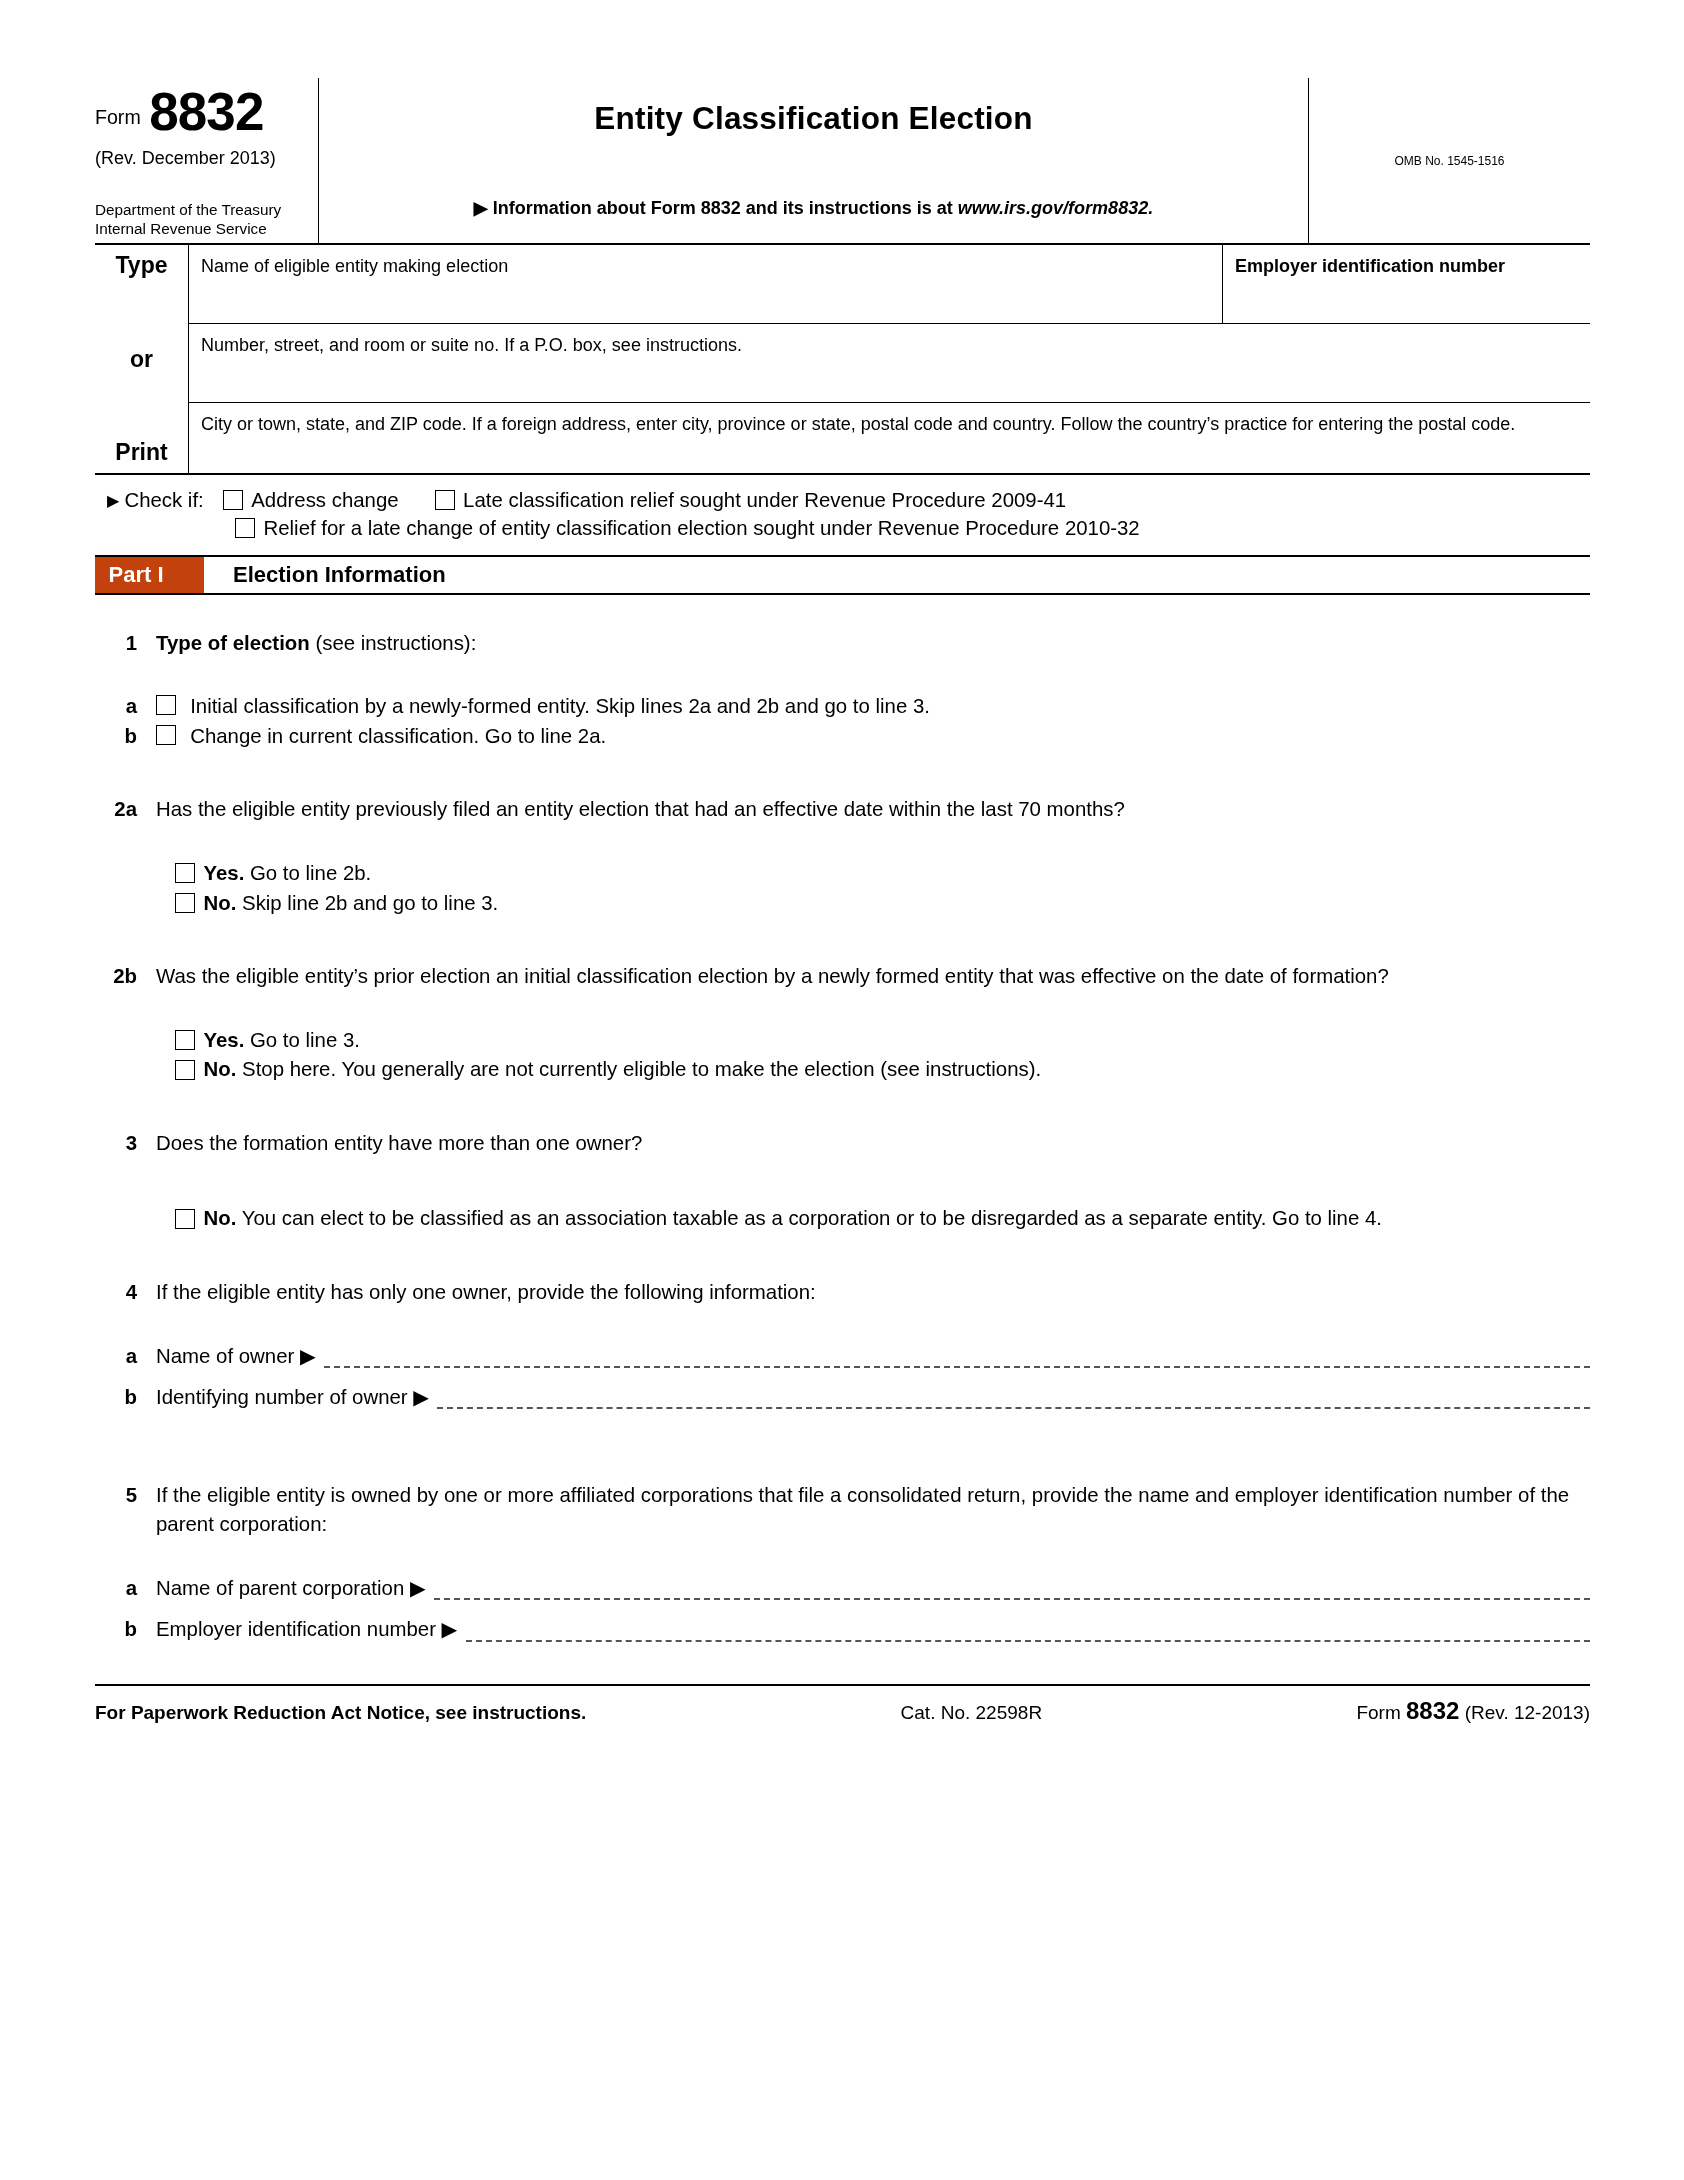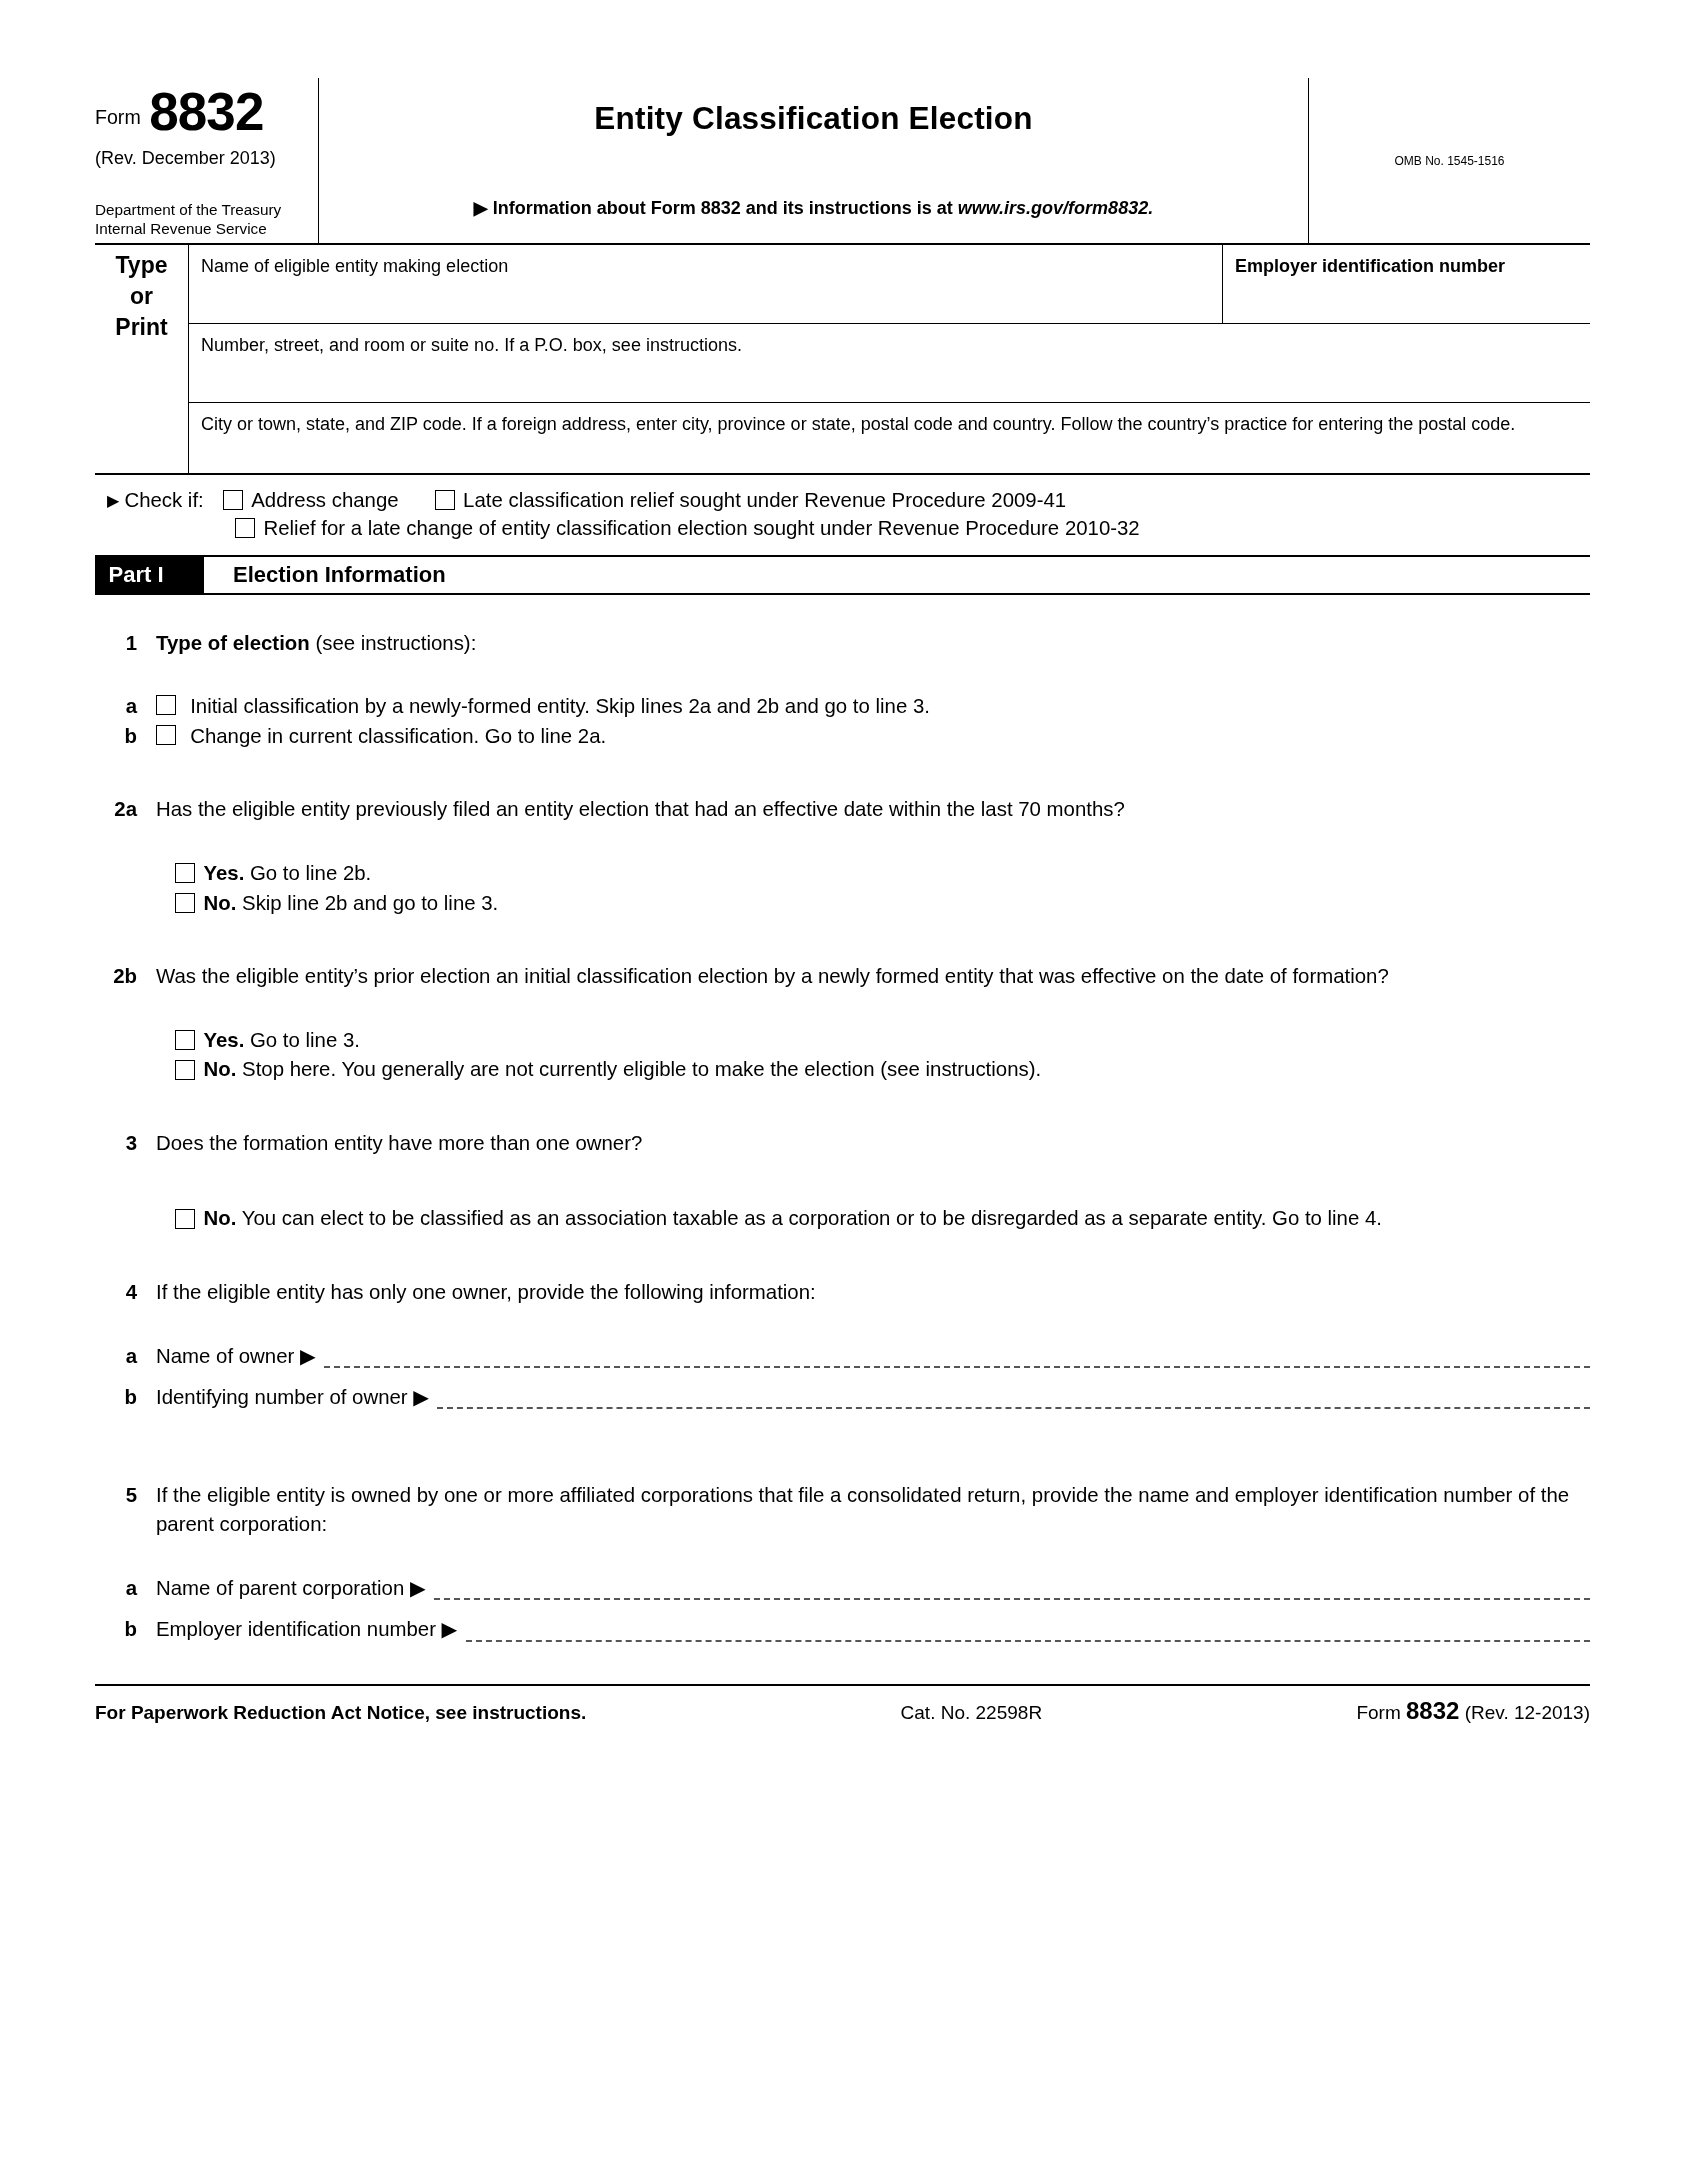--- a/index.html
+++ b/index.html
@@ -97,21 +97,21 @@
   .addr {
     display: flex;
     border-bottom: 2.6px solid #000;
   }
   .addr-label {
     width: 94px;
     border-right: 1.7px solid #000;
     display: flex;
     flex-direction: column;
     align-items: center;
-    justify-content: flex-start;
+    justify-content: space-between;
     font-size: 23px;
     font-weight: bold;
     line-height: 1.35;
     padding: 5.1px 0;
     box-sizing: border-box;
   }
   .addr-rows {
     flex: 1;
   }
   .addr-row {
@@ -160,21 +160,21 @@
 
   
   .part {
     display: flex;
     align-items: stretch;
     border-top: 2.6px solid #000;
     border-bottom: 2.6px solid #000;
     margin-top: 6.8px;
   }
   .part-tag {
-    background: #000000;
+    background: #c2410c;
     color: #fff;
     font-size: 22px;
     font-weight: bold;
     padding: 4.3px 13.6px 5.1px 13.6px;
     min-width: 109px;
     box-sizing: border-box;
   }
   .part-title {
     font-size: 22px;
     font-weight: bold;

